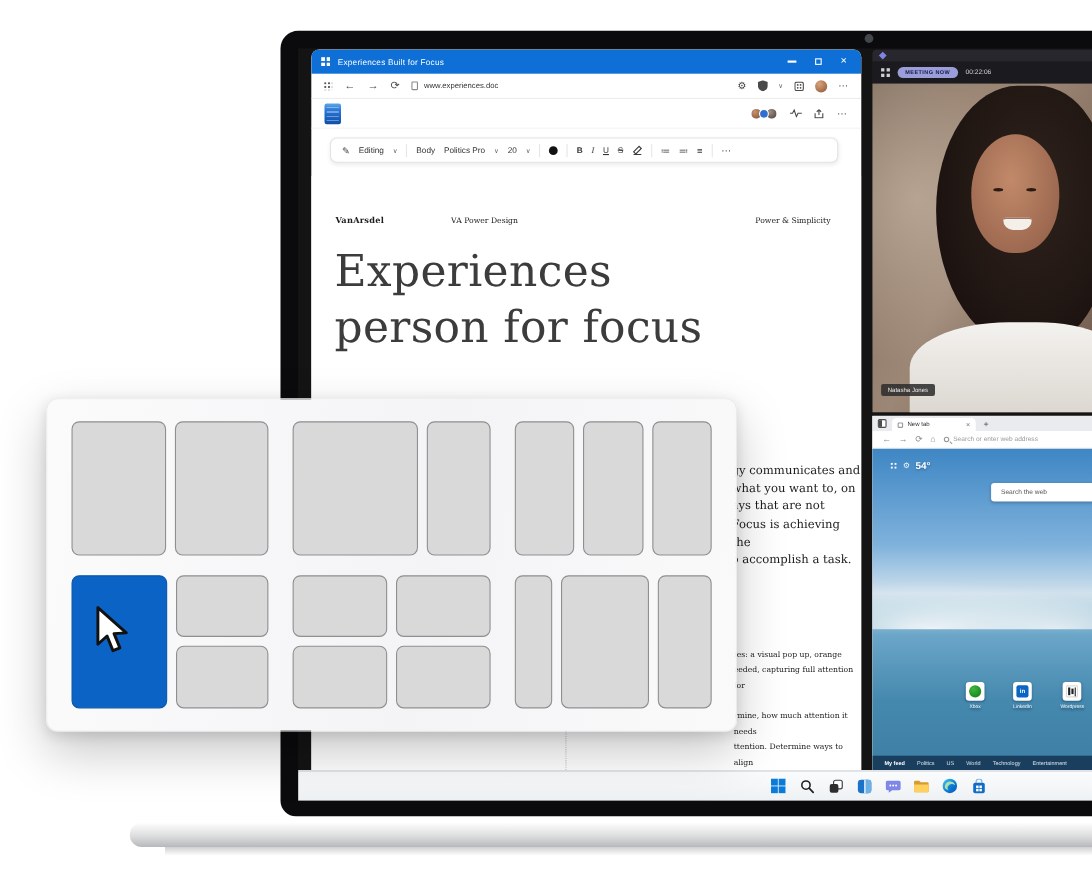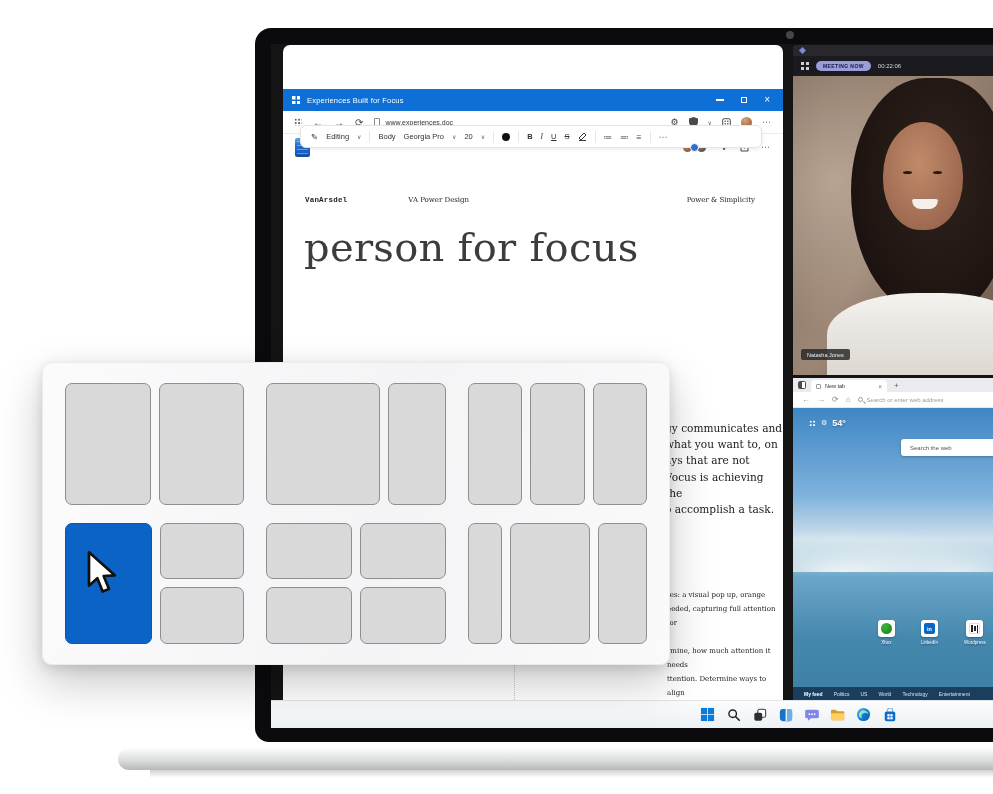--- a/index.html
+++ b/index.html
@@ -15,21 +15,21 @@
   .screen { position:absolute; left:271px; top:44px; width:722px; height:684px;
             background:#141414; overflow:hidden; }
   .base { position:absolute; left:118px; top:748px; width:875px; height:22px;
           background:linear-gradient(#fefefe,#dcddde 55%,#b7b8bb); border-radius:12px 0 0 12px; }
   .base-lip { position:absolute; left:150px; top:770px; width:843px; height:8px;
           background:linear-gradient(rgba(120,120,120,.35),rgba(120,120,120,0)); }
 
   
   .doc-window { position:absolute; left:12px; top:1px; width:500px; height:655px;
                 background:#fff; border-radius:7px 7px 0 0; overflow:hidden; }
-  .doc-titlebar { height:22px; background:#0e6fd6; display:flex; align-items:center; padding:0 9px;margin-top:44px; }
+  .doc-titlebar { height:22px; background:#0e6fd6; display:flex; align-items:center; padding:0 9px; }
   .doc-app-ico { width:8px; height:8px; background:
       linear-gradient(#fff,#fff) 0 0/3.5px 3.5px no-repeat,
       linear-gradient(#fff,#fff) 100% 0/3.5px 3.5px no-repeat,
       linear-gradient(#fff,#fff) 0 100%/3.5px 3.5px no-repeat,
       linear-gradient(#fff,#fff) 100% 100%/3.5px 3.5px no-repeat; }
   .doc-title { color:#fff; font-size:7.5px; margin-left:7px; letter-spacing:.2px; }
   .win-controls { margin-left:auto; display:flex; align-items:center; gap:17px; padding-right:4px; }
   .wc-min { width:8px; height:1.5px; background:#fff; }
   .wc-max { width:6px; height:6px; border:1.2px solid #fff; }
   .wc-close { color:#fff; font-size:10px; line-height:6px; }
@@ -69,21 +69,21 @@
   .fmt-sep { width:1px; height:12px; background:#e6e6e6; }
   .fmt-b { font-weight:700; } .fmt-i { font-style:italic; font-family:"Liberation Serif",serif; }
   .fmt-u { text-decoration:underline; } .fmt-s { text-decoration:line-through; }
   .dot-black { width:8px; height:8px; background:#111; border-radius:50%; }
   .fmt-glyph { font-size:8.5px; color:#3a3a3a; }
 
   .doc-page { position:absolute; top:115px; left:0; right:0; bottom:0; background:#fff;
               font-family:"DejaVu Serif",serif; color:#222; }
   .doc-head { position:absolute; top:36px; left:22px; right:28px; display:flex;
               align-items:baseline; font-size:7px; color:#1c1c1c; }
-  .doc-brand { font-weight:700; font-size:7.5px; letter-spacing:.2px;font-family:Liberation Mono, monospace; }
+  .doc-brand { font-weight:700; font-size:7.5px; letter-spacing:.2px; }
   .doc-sub { margin-left:61px; }
   .doc-tag { margin-left:auto; }
   .doc-h1 { position:absolute; left:21px; top:62px; font-size:40px; line-height:51px;
             color:#3c3c3c; font-weight:400; letter-spacing:.3px; }
   .frag-col { position:absolute; left:382px; top:260px; font-size:10.6px; line-height:16.2px;
               color:#1a1a1a; }
   .frag-mid { position:absolute; left:384px; top:428px; font-size:7px; line-height:14px; color:#222; }
   .frag-bot { position:absolute; left:384px; top:484px; font-size:7px; line-height:14px; color:#222; }
   .full-bot { position:absolute; left:237px; top:508px; font-size:7px; line-height:14px; color:#222; }
   .margin-guide { position:absolute; left:231px; top:478px; height:62px; border-left:1px dotted #c7c7c7; }
@@ -269,21 +269,21 @@
           <span class="more-glyph">⋯</span>
         </div>
       </div>
 
       <div class="fmt-bar">
         <span class="fmt-glyph">✎</span>
         <span>Editing</span>
         <span class="chev">∨</span>
         <div class="fmt-sep"></div>
         <span>Body</span>
-        <span>Georgia Pro</span>
+        <span>Politics Pro</span>
         <span class="chev">∨</span>
         <span>20</span>
         <span class="chev">∨</span>
         <div class="fmt-sep"></div>
         <div class="dot-black"></div>
         <div class="fmt-sep"></div>
         <span class="fmt-b">B</span>
         <span class="fmt-i">I</span>
         <span class="fmt-u">U</span>
         <span class="fmt-s">S</span>
@@ -301,20 +301,21 @@
         <span class="more-glyph">⋯</span>
       </div>
 
       <div class="doc-page">
         <div class="doc-head">
           <span class="doc-brand">VanArsdel</span>
           <span class="doc-sub">VA Power Design</span>
           <span class="doc-tag">Power &amp; Simplicity</span>
         </div>
         <div class="doc-h1">
+          <div>Experiences</div>
           <div>person for focus</div>
         </div>
         <div class="frag-col">
           <div>gy communicates and</div>
           <div>what you want to, on</div>
           <div>ays that are not</div>
           <div>Focus is achieving the</div>
           <div>o accomplish a task.</div>
         </div>
         <div class="frag-mid">

